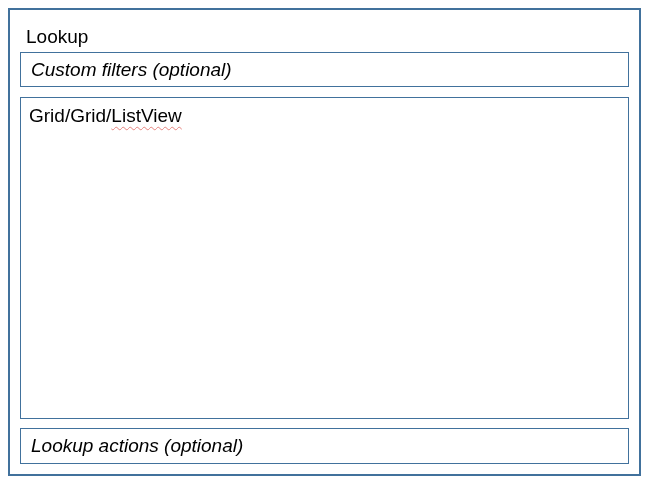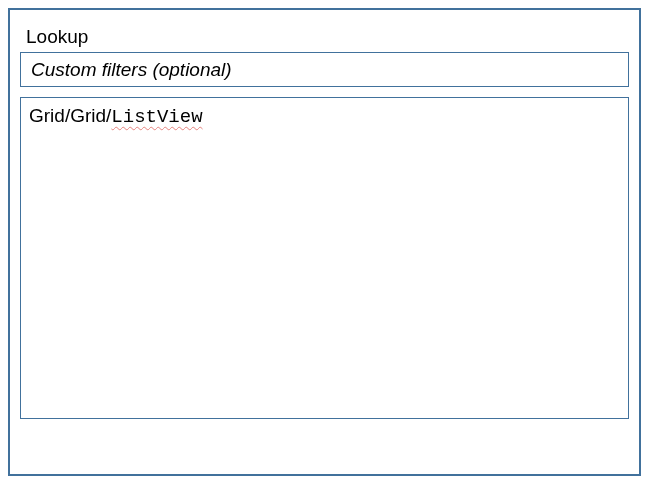--- a/index.html
+++ b/index.html
@@ -72,33 +72,35 @@
     height: 36px;
     padding-left: 10px;
     font-style: italic;
   }
   .misspelled {
     text-decoration-line: underline;
     text-decoration-style: wavy;
     text-decoration-color: var(--spellcheck-underline);
     text-decoration-thickness: 1px;
     text-underline-offset: 4px;
-    font-family: Liberation Mono, monospace;
   }
 </style>
 </head>
 <body>
 
 <div class="canvas">
   <div class="outer-box">
 
     <div class="diagram-title">Lookup</div>
   </div>
 
   <div class="inner-box filters-box">
     <span>Custom filters (optional)</span>
   </div>
 
   <div class="inner-box grid-box">
     <span><span>Grid/Grid/</span><span class="misspelled">ListView</span></span>
   </div>
 
+  <div class="inner-box actions-box">
+    <span>Lookup actions (optional)</span>
+  </div>
 </div>
 
 </body></html>

